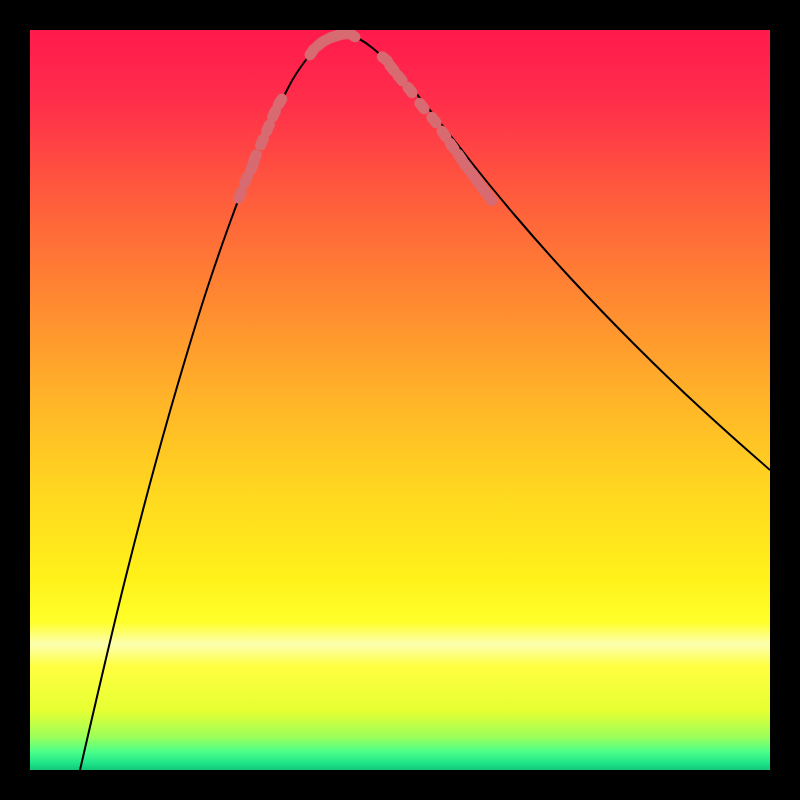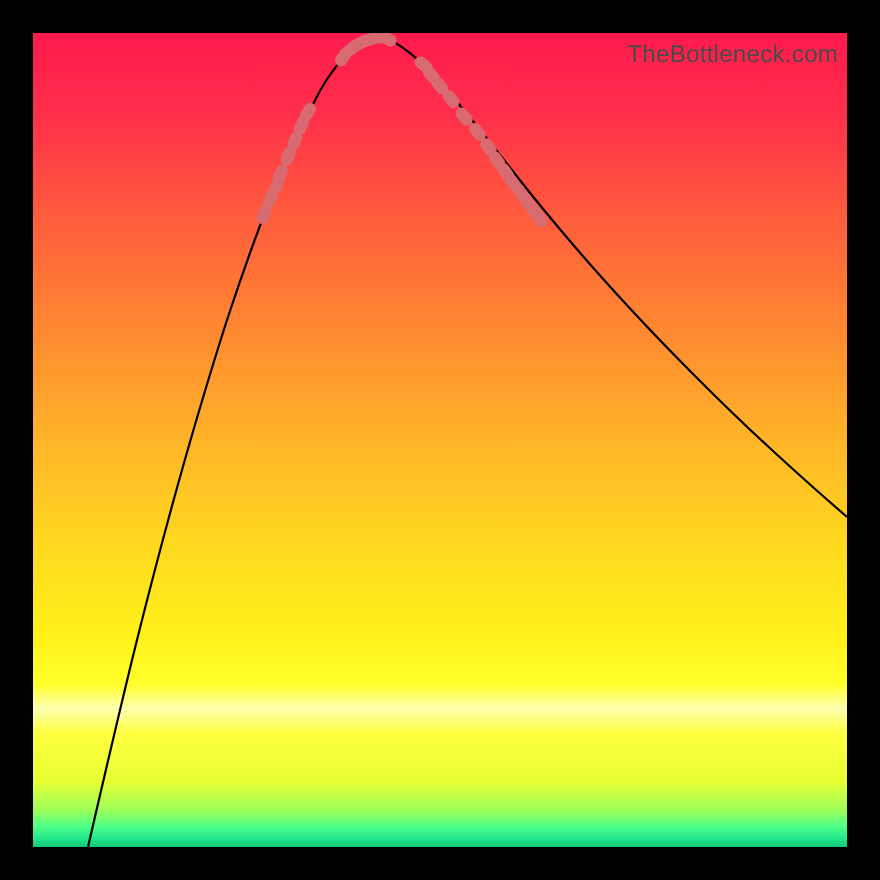--- a/index.html
+++ b/index.html
@@ -112,15 +112,14 @@
         <rect x="-9" y="-5.5" width="18" height="11" rx="5.5" ry="5.5" fill="#d76b71" stroke="#c95b62" stroke-width="0" transform="translate(422,116) rotate(55.175510843043206)"></rect>
         <rect x="-9" y="-5.5" width="18" height="11" rx="5.5" ry="5.5" fill="#d76b71" stroke="#c95b62" stroke-width="0" transform="translate(430,127) rotate(55.00797980144134)"></rect>
         <rect x="-9" y="-5.5" width="18" height="11" rx="5.5" ry="5.5" fill="#d76b71" stroke="#c95b62" stroke-width="0" transform="translate(436,136) rotate(54.16234704572172)"></rect>
         <rect x="-9" y="-5.5" width="18" height="11" rx="5.5" ry="5.5" fill="#d76b71" stroke="#c95b62" stroke-width="0" transform="translate(443,145) rotate(53.13010235415598)"></rect>
         <rect x="-9" y="-5.5" width="18" height="11" rx="5.5" ry="5.5" fill="#d76b71" stroke="#c95b62" stroke-width="0" transform="translate(448,152) rotate(53.74616226255521)"></rect>
         <rect x="-9" y="-5.5" width="18" height="11" rx="5.5" ry="5.5" fill="#d76b71" stroke="#c95b62" stroke-width="0" transform="translate(454,160) rotate(53.13010235415598)"></rect>
         <rect x="-9" y="-5.5" width="18" height="11" rx="5.5" ry="5.5" fill="#d76b71" stroke="#c95b62" stroke-width="0" transform="translate(460,168) rotate(53.13010235415598)"></rect>
       </g>
   </svg>
 
-  <div class="watermark">TheBottleneck.com</div>
 
 </div>
 
 </body></html>

